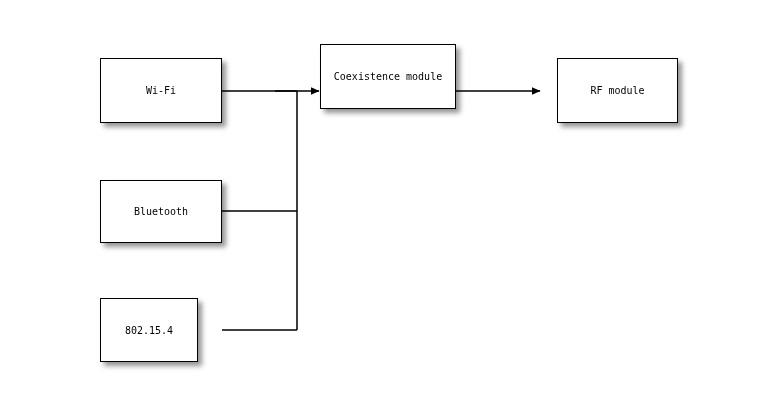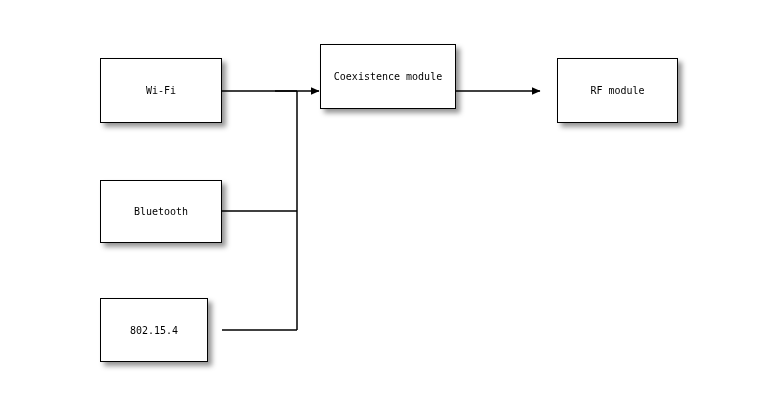--- a/index.html
+++ b/index.html
@@ -74,21 +74,21 @@
   </svg>
 
   <div class="node-box" style="left:100px; top:180px; width:122px; height:63px;">
     <span class="node-label">Bluetooth</span>
   </div>
 
   <div class="node-box" style="left:100px; top:58px; width:122px; height:65px;">
     <span class="node-label">Wi-Fi</span>
   </div>
 
-  <div class="node-box" style="left:100px; top:298px; width:108px; height:64px;">
+  <div class="node-box" style="left:100px; top:298px; width:98px; height:64px;">
     <span class="node-label">802.15.4</span>
   </div>
 
   <div class="node-box" style="left:320px; top:44px; width:136px; height:65px;">
     <span class="node-label">Coexistence module</span>
   </div>
 
   <div class="node-box" style="left:541px; top:58px; width:121px; height:65px;margin-left:16px;">
     <span class="node-label">RF module</span>
   </div>

